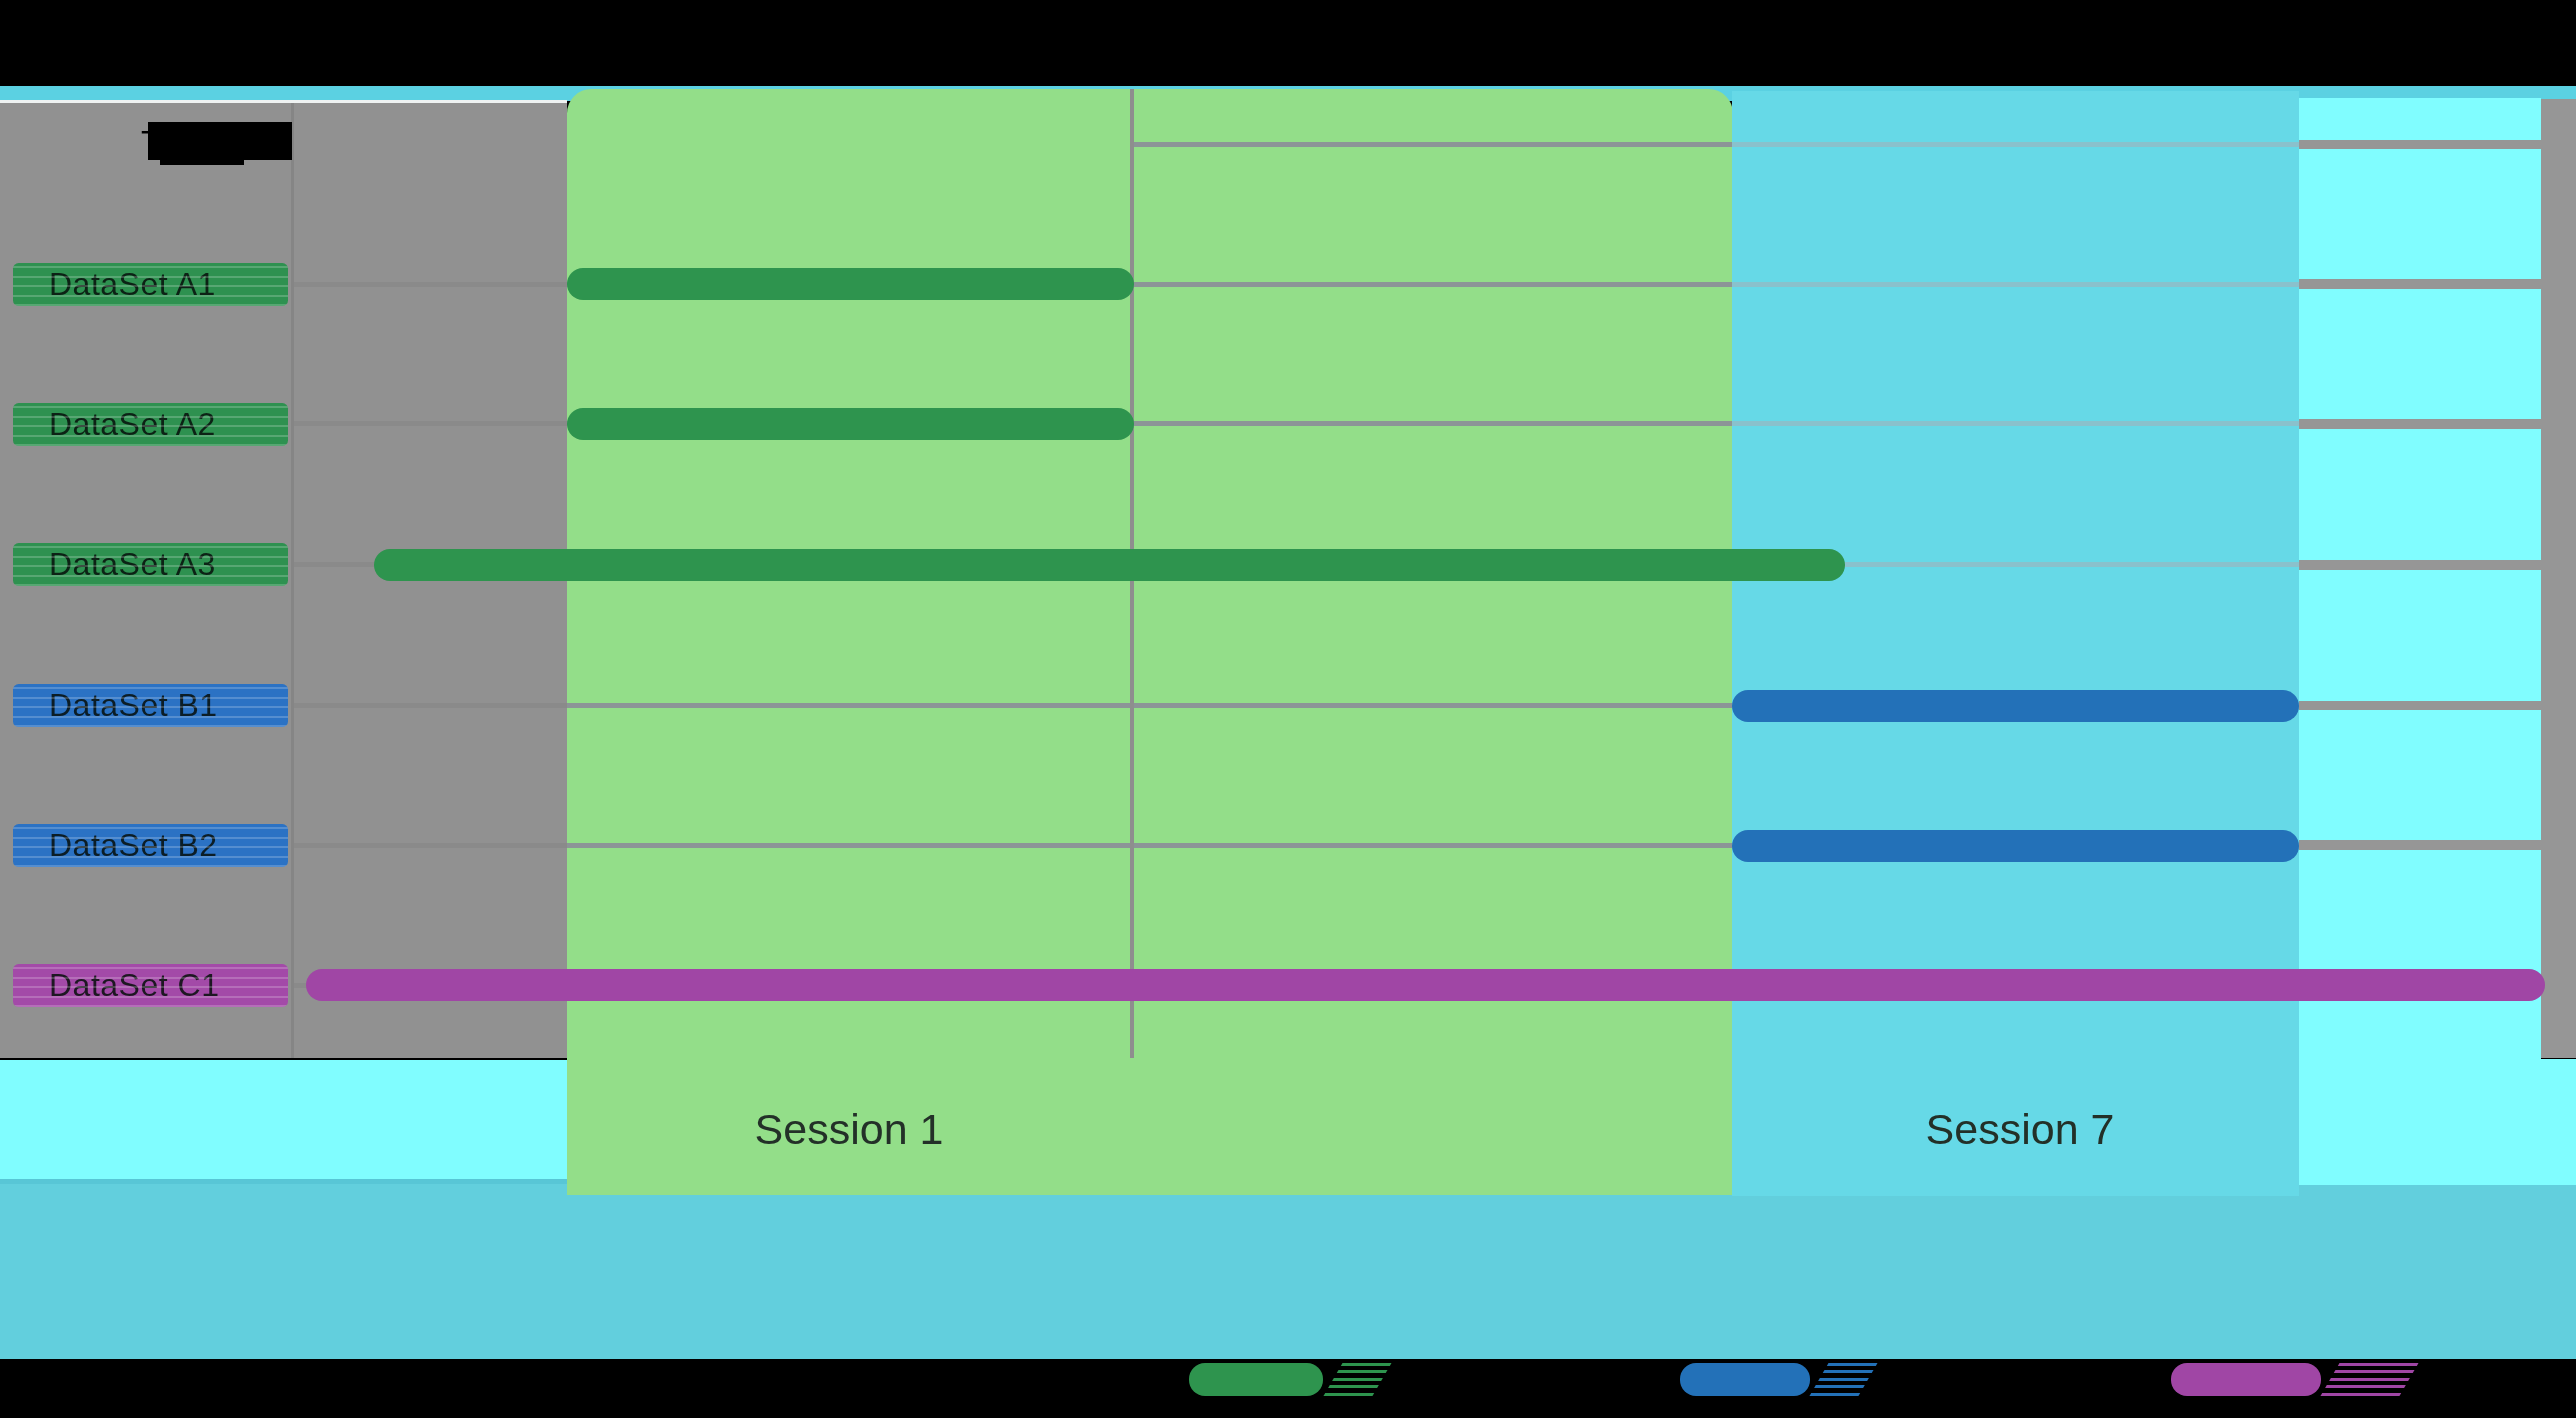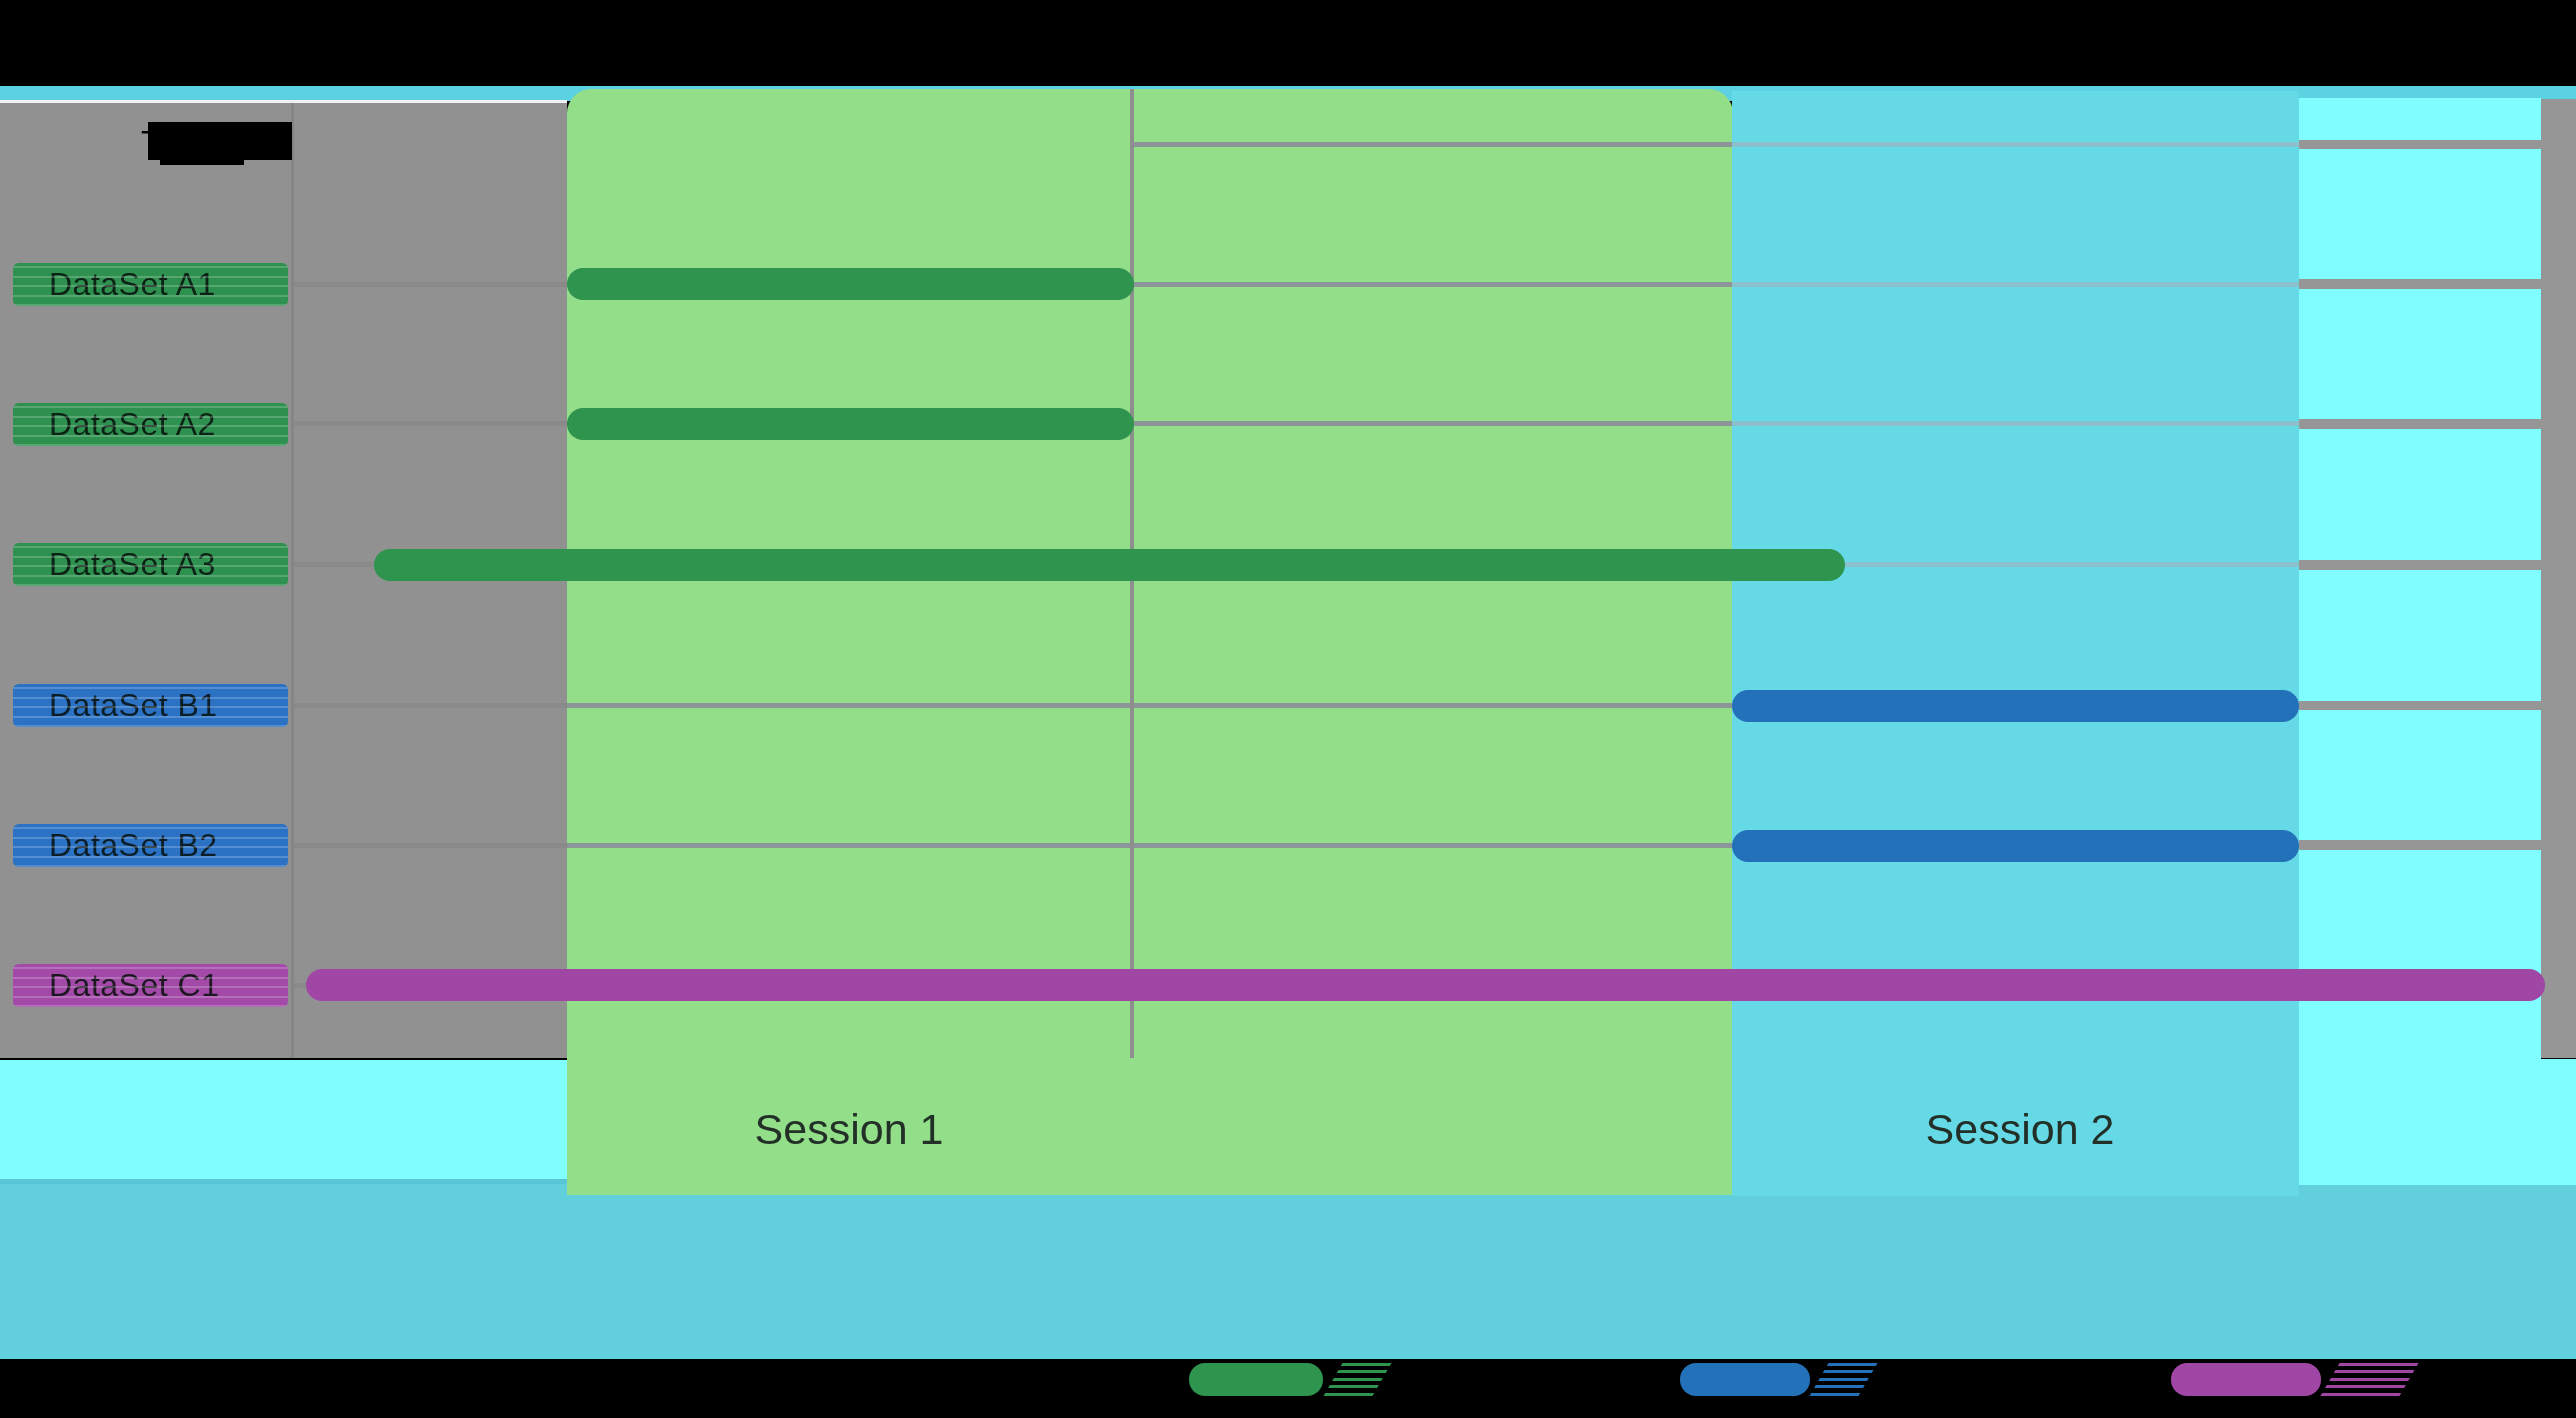--- a/index.html
+++ b/index.html
@@ -92,21 +92,21 @@
       <div class="pill" style="left: 13px; top: 964px; width: 275px; height: 43px; background: rgb(163, 74, 168);">
         <span style="position: relative;">DataSet C1</span>
       </div>
     </div>
 
   <div id="task-title" style="left:141px;top:123px;">T</div>
   <div style="left:148px;top:122px;width:144px;height:38px;background:#000;"></div>
   <div style="left:160px;top:158px;width:84px;height:6.6px;background:#000;"></div>
 
   <div class="session-label" style="left:849px;top:1105px;">Session 1</div>
-  <div class="session-label" style="left:2020px;top:1105px;">Session 2</div>
+  <div class="session-label" style="left:2020px;top:1105px;">Session 7</div>
 
   <div style="left:0;top:1359px;width:2576px;height:60px;background:#000;"></div>
   <div id="legend" style="left:0;top:0;width:2576px;height:1419px;">
       <div class="legend-pill" style="left: 1189px; top: 1363px; width: 134px; background: rgb(46, 148, 78);"></div>
       <div class="legend-slash" style="left: 1333px; top: 1363px; width: 49px; background-image: repeating-linear-gradient(rgb(46, 148, 78) 0px, rgb(46, 148, 78) 2.8px, transparent 2.8px, transparent 7.5px);"></div>
       <div class="legend-pill" style="left: 1680px; top: 1363px; width: 130px; background: rgb(35, 113, 184);"></div>
       <div class="legend-slash" style="left: 1819px; top: 1363px; width: 49px; background-image: repeating-linear-gradient(rgb(35, 113, 184) 0px, rgb(35, 113, 184) 2.8px, transparent 2.8px, transparent 7.5px);"></div>
       <div class="legend-pill" style="left: 2171px; top: 1363px; width: 150px; background: rgb(160, 70, 165);"></div>
       <div class="legend-slash" style="left: 2330px; top: 1363px; width: 79px; background-image: repeating-linear-gradient(rgb(160, 70, 165) 0px, rgb(160, 70, 165) 2.8px, transparent 2.8px, transparent 7.5px);"></div>
     </div>

